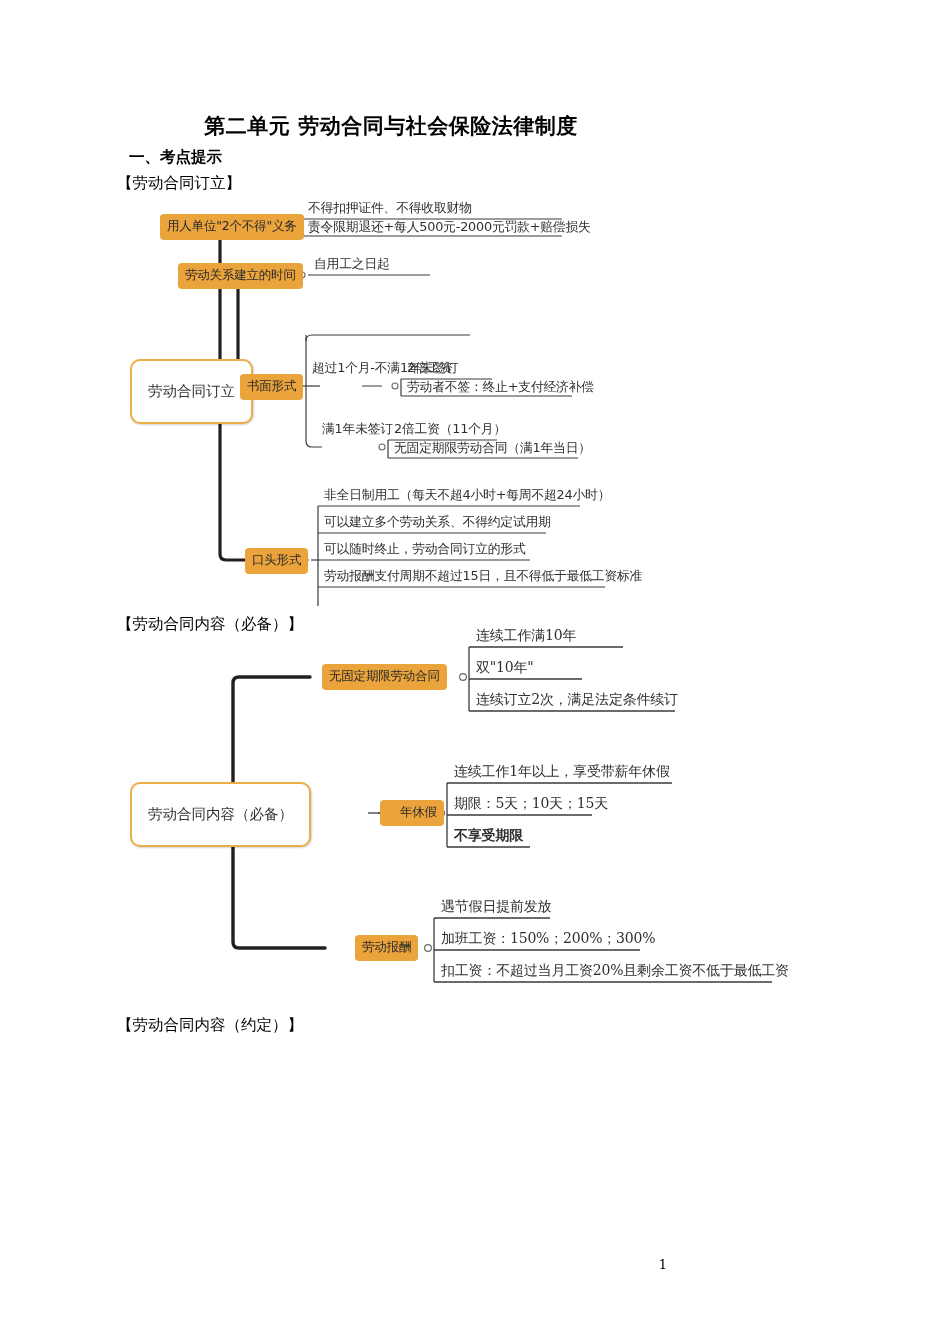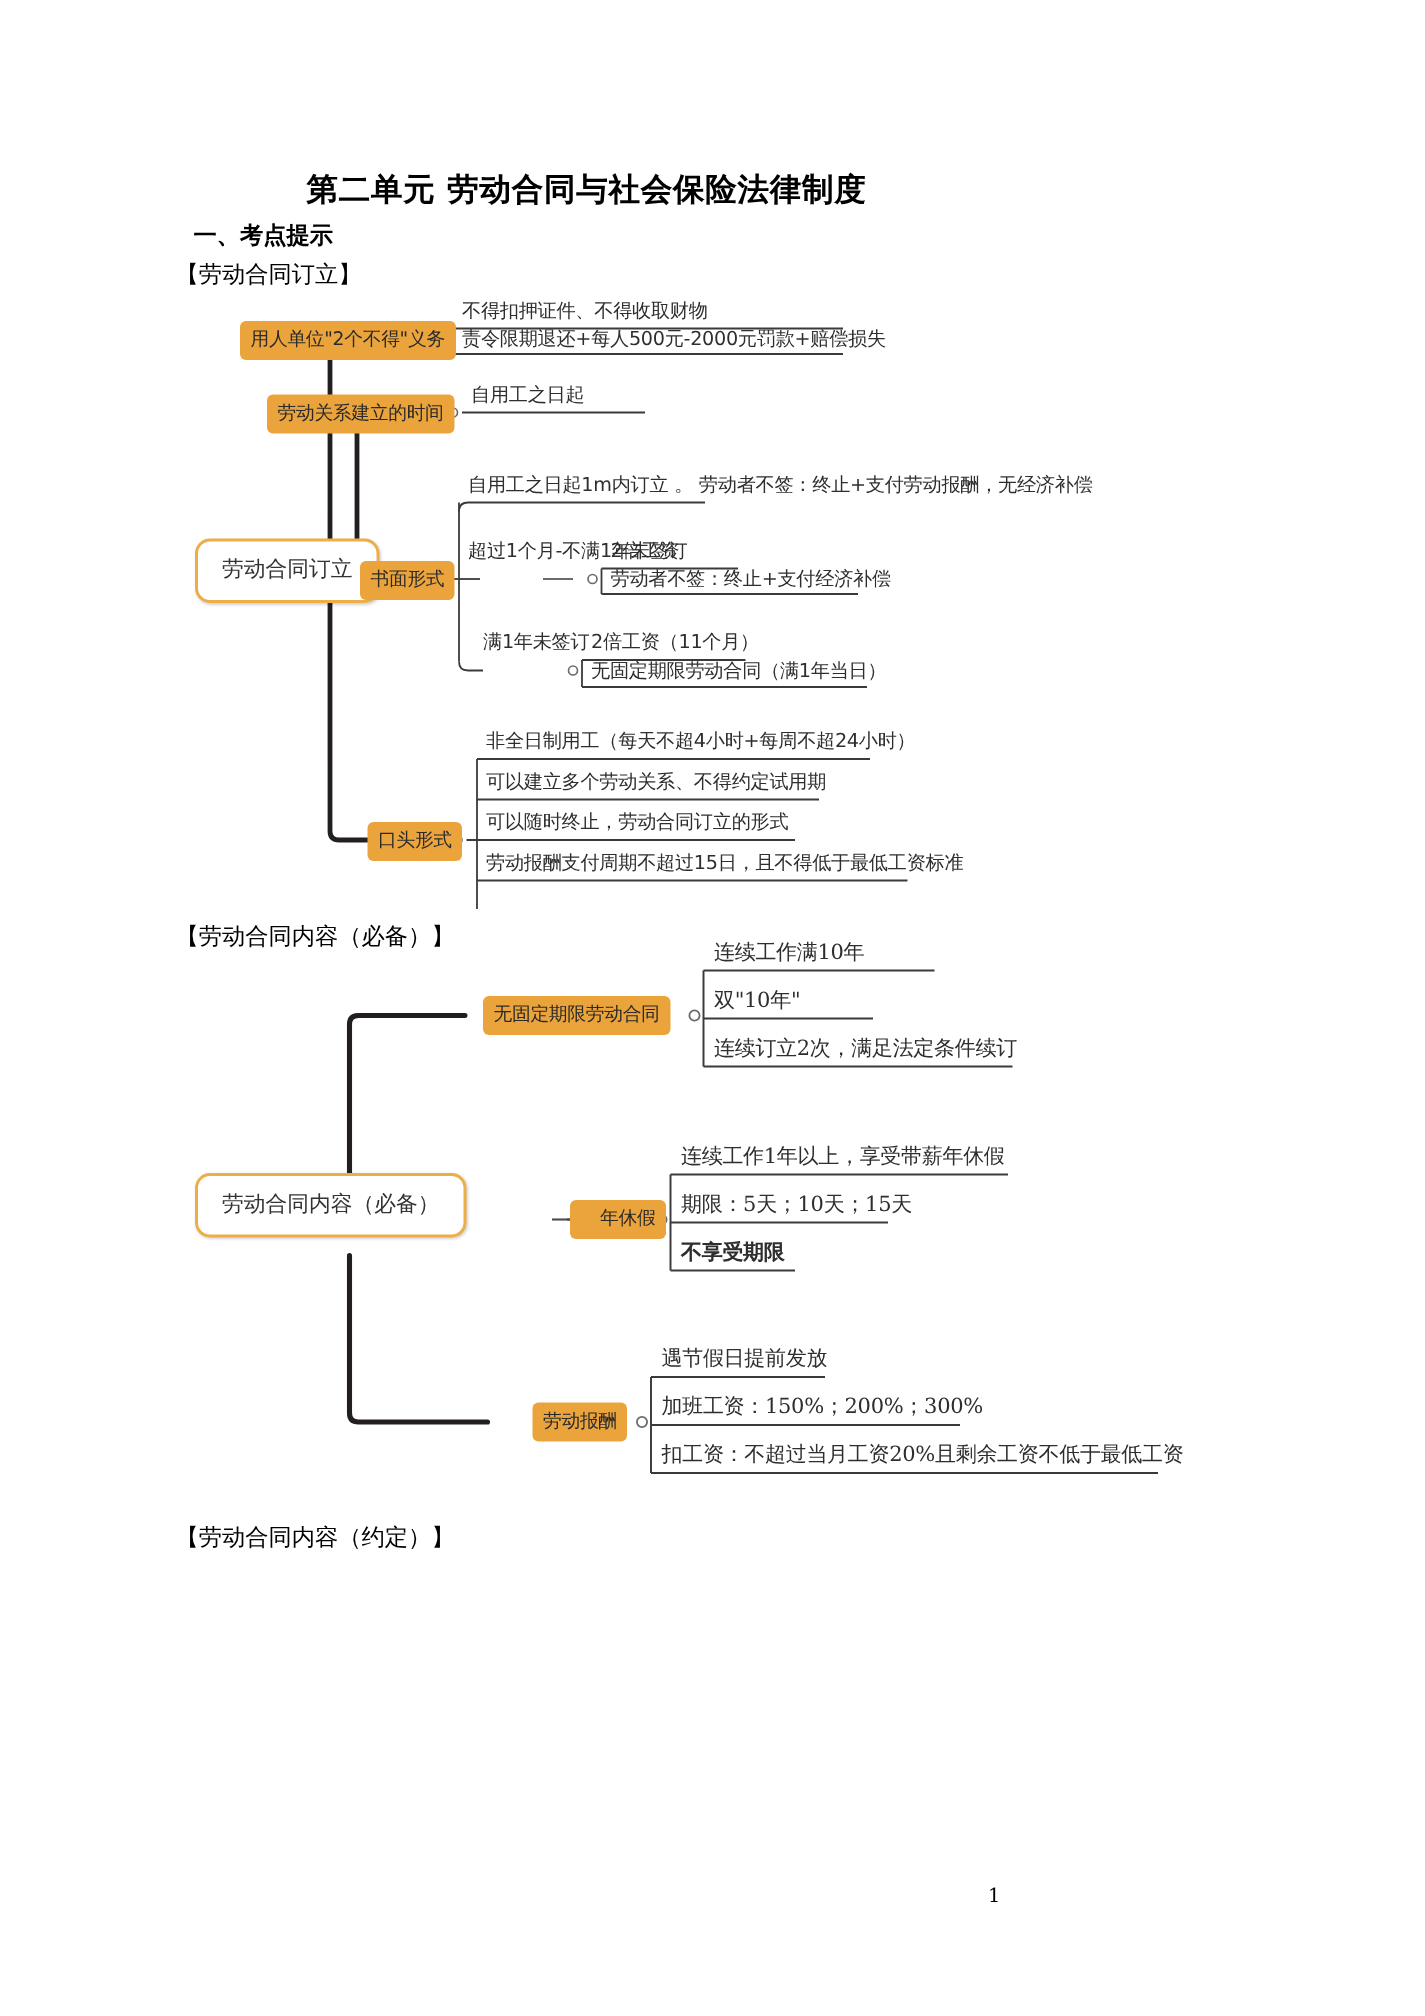--- a/index.html
+++ b/index.html
@@ -100,21 +100,21 @@
   
   .node-root {
     position: absolute;
     background: #ffffff;
     border: 2.5px solid #edad47;
     border-radius: 10px;
     color: #333333;
     font-family: "DejaVu Serif", "Liberation Serif", serif;
     font-size: 14.5px;
     line-height: 1;
-    padding: 12px 16px;
+    padding: 23px 16px;
     white-space: nowrap;
     box-sizing: border-box;
     box-shadow: 1px 1px 2px rgba(0,0,0,0.18);
   }
 
   
   .leaf {
     position: absolute;
     font-family: "DejaVu Sans", "Liberation Sans", sans-serif;
     font-size: 12.8px;
@@ -201,21 +201,20 @@
     <div class="node-branch" style="left:50px; top:18px;">用人单位"2个不得"义务</div>
     <div class="node-branch" style="left:68px; top:67px;">劳动关系建立的时间</div>
     <div class="node-branch" style="left:130px; top:178px;">书面形式</div>
     <div class="node-branch" style="left:135px; top:352px;">口头形式</div>
 
     <div class="leaf" style="left:198px; top:6px;">不得扣押证件、不得收取财物</div>
     <div class="leaf" style="left:198px; top:25px;">责令限期退还+每人500元-2000元罚款+赔偿损失</div>
 
     <div class="leaf" style="left:204px; top:62px;">自用工之日起</div>
 
-    <div class="leaf" style="left:202px; top:122px;">自用工之日起1m内订立 。 劳动者不签：终止+支付劳动报酬，无经济补偿</div>
     <div class="leaf" style="left:202px; top:166px;">超过1个月-不满1年未签订</div>
     <div class="leaf" style="left:212px; top:227px;">满1年未签订</div>
 
     <div class="leaf" style="left:297px; top:166px;">2倍工资</div>
     <div class="leaf" style="left:297px; top:185px;">劳动者不签：终止+支付经济补偿</div>
 
     <div class="leaf" style="left:284px; top:227px;">2倍工资（11个月）</div>
     <div class="leaf" style="left:284px; top:246px;">无固定期限劳动合同（满1年当日）</div>
 
     <div class="leaf" style="left:214px; top:293px;">非全日制用工（每天不超4小时+每周不超24小时）</div>

